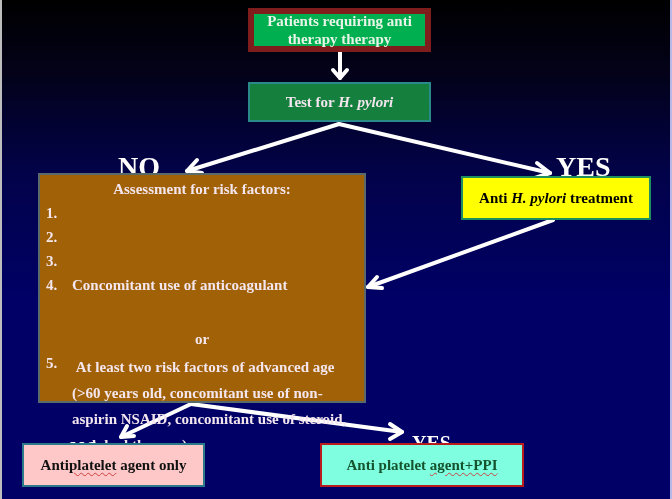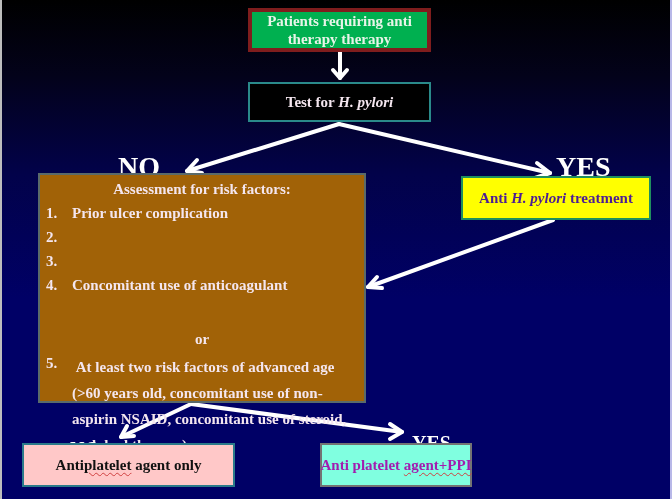--- a/index.html
+++ b/index.html
@@ -8,32 +8,32 @@
     background: linear-gradient(to bottom, #000000 0%, #03021a 15%, #02024a 35%, #000066 60%, #000066 100%);
     font-family: "Liberation Serif", serif;
     font-weight: bold;
   }
   .left-edge { position: absolute; left: 0; top: 0; width: 2px; height: 499px; background: #bdbdbd; }
   .right-edge { position: absolute; right: 0; top: 0; width: 2px; height: 499px; background: #b8b8e8; }
   .box {
     position: absolute; box-sizing: border-box; text-align: center;
     display: flex; align-items: center; justify-content: center; flex-direction: column;
   }
-  .start { left: 248px; top: 8px; width: 183px; height: 44px; background: #00b050; border: 4px solid #7f1d1d; color: #e8f4e8; font-size: 15px; line-height: 18px; }
-  .test { left: 248px; top: 82px; width: 183px; height: 40px; background: #000000; border: 2px solid #2a8a8a; color: #f4e6ef; font-size: 15px; }
+  .start { left: 248px; top: 8px; width: 183px; height: 44px; background: #00b050; border: 6px solid #7f1d1d; color: #e8f4e8; font-size: 15px; line-height: 18px; }
+  .test { left: 248px; top: 82px; width: 183px; height: 40px; background: #15803d; border: 2px solid #2a8a8a; color: #f4e6ef; font-size: 15px; }
   .assess { left: 38px; top: 173px; width: 328px; height: 230px; background: #a16207; border: 2px solid #5a6a6a; color: #f4e6ef; font-size: 15px; line-height: 24px; display: block; text-align: left; padding: 2px 6px 0 6px; }
   .assess .title { text-align: center; }
   .assess .item { display: flex; }
   .assess .num { width: 26px; flex: none; }
   .assess .or { text-align: center; margin-top: 30px; }
   .assess .txt { line-height: 26px; }
   .assess .item.five { line-height: 19.5px; margin-top: 3px; }
-  .hp { left: 461px; top: 176px; width: 190px; height: 44px; background: #ffff00; border: 2px solid #1f8f5f; color: #4c1d95; font-size: 15px; }
-  .only { left: 22px; top: 443px; width: 213px; height: 44px; background: #ffc8c8; border: 2px solid #2a7a8a; color: #111; font-size: 15px; }
-  .ppi { left: 320px; top: 443px; width: 152px; height: 44px; background: #80ffe0; border: 2px solid #737373; color: #a21caf; font-size: 15px; }
+  .hp { left: 461px; top: 176px; width: 190px; height: 44px; background: #ffff00; border: 2px solid #1f8f5f; color: #000000; font-size: 15px; }
+  .only { left: 22px; top: 443px; width: 183px; height: 44px; background: #ffc8c8; border: 2px solid #2a7a8a; color: #111; font-size: 15px; }
+  .ppi { left: 320px; top: 443px; width: 204px; height: 44px; background: #80ffe0; border: 2px solid #b91c1c; color: #14532d; font-size: 15px; }
   .spell { text-decoration: underline wavy #d04040; text-decoration-thickness: 1px; text-underline-offset: 2px; }
   .label { position: absolute; color: #ffffff; margin-top: 16px; }
   .no1 { left: 118px; top: 135px; font-size: 28px; }
   .yes1 { left: 556px; top: 135px; font-size: 28px; }
   .no2 { left: 70px; top: 422px; font-size: 20px; }
   .yes2 { left: 412px; top: 416px; font-size: 20px; }
   svg.arrows { position: absolute; left: 0; top: 0; }
   i { font-style: italic; }
 </style>
 </head>
@@ -80,21 +80,20 @@
   <span><span>Test for </span><i>H. pylori</i></span>
 </div>
 
 <div class="label no1">NO</div>
 <div class="label yes1">YES</div>
 
 <div class="box assess">
   <div class="title">Assessment for risk factors:</div>
   <div class="item">
     <span class="num">1.</span>
-    <span>Prior ulcer complication</span>
   </div>
   <div class="item">
     <span class="num">2.</span>
   </div>
   <div class="item">
     <span class="num">3.</span>
   </div>
   <div class="item">
     <span class="num">4.</span>
     <span>Concomitant use of anticoagulant</span>

